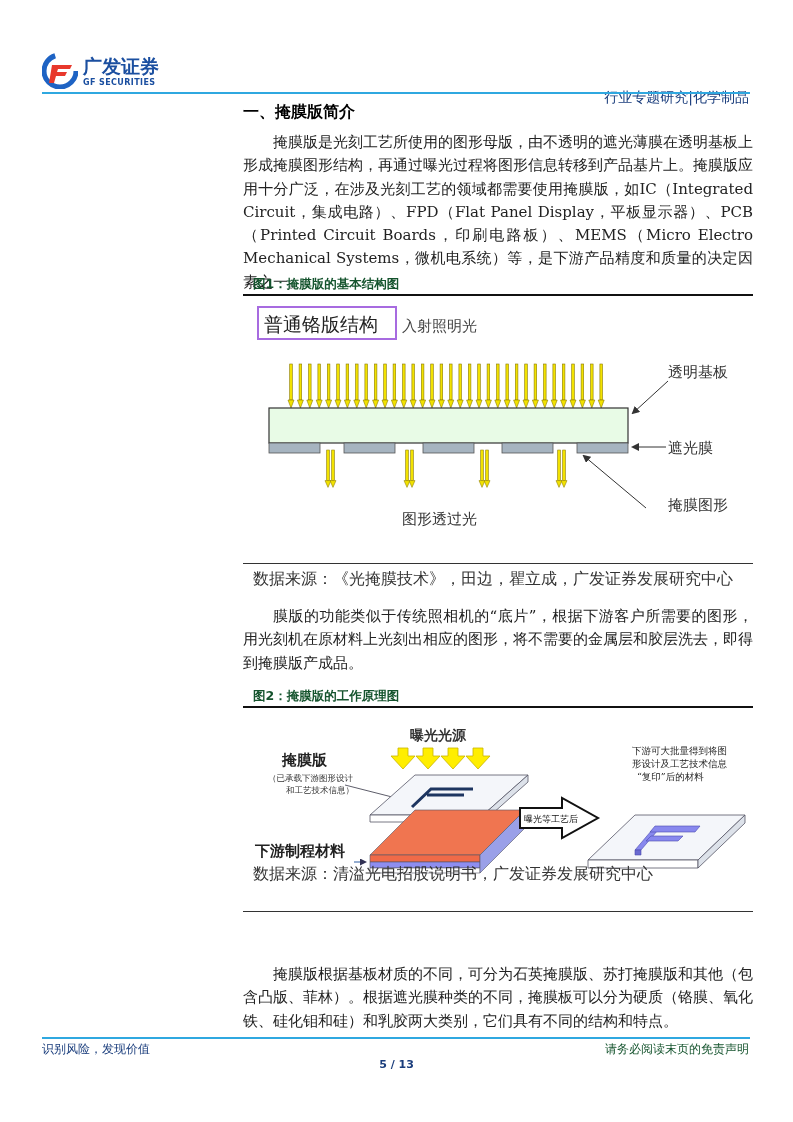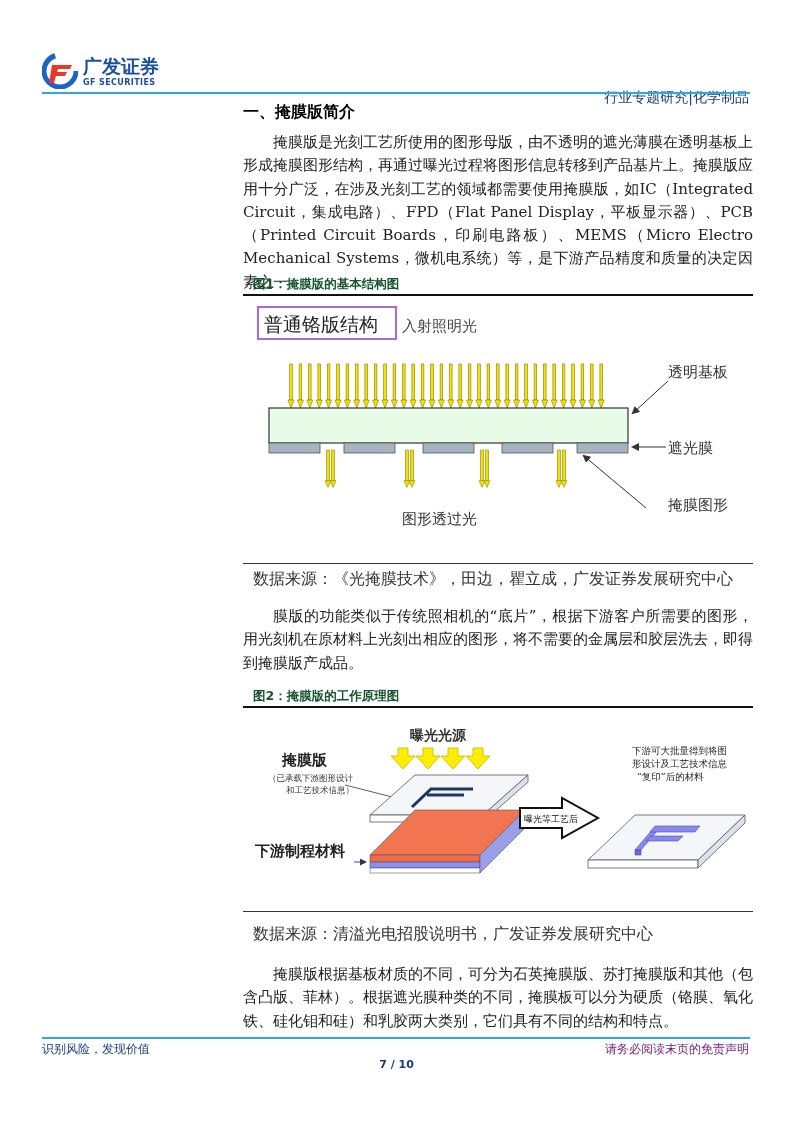--- a/index.html
+++ b/index.html
@@ -36,21 +36,21 @@
   .fig2-rule { top:706px; }
 
   
   .fig1 { left:250px; top:298px; width:520px; height:262px; }
   
   .fig2 { left:250px; top:710px; width:520px; height:195px; }
 
   
   .footer-line { left:42px; top:1037px; width:708px; height:2px; background:#2fa8e0; }
   .footer-left { left:42px; top:1041px; font-family:"DejaVu Sans", sans-serif; font-size:12px; color:#1a3d7c; }
-  .footer-right { right:44px; top:1041px; font-family:Liberation Serif, serif; font-size:12px; color:#701a75; }
+  .footer-right { right:44px; top:1041px; font-family:Liberation Serif, serif; font-size:12px; color:#14532d; }
   .page-no { left:0; width:793px; text-align:center; top:1058px; font-family:"DejaVu Sans", sans-serif;
              font-weight:bold; font-size:11px; color:#1a3d7c; }
   svg text { font-family:"DejaVu Serif", "Liberation Serif", serif; }
 </style>
 </head>
 <body>
 
 <div class="abs logo">
   <svg class="logo-mark" viewBox="0 0 36 36">
     <circle cx="18" cy="18" r="16" fill="none" stroke="#1e63c4" stroke-width="5" stroke-dasharray="70 30"></circle>
@@ -344,22 +344,22 @@
         <path d="M385,140 L402,120 L408,120 L391,140 Z"></path>
         <path d="M400,122 L405,116 L450,116 L445,122 Z"></path>
         <path d="M396,131 L401,126 L433,126 L428,131 Z"></path>
         <path d="M385,140 L391,140 L391,145 L385,145 Z" fill="#6a6ad0"></path>
       </g>
     </g>
   </svg>
 </div>
 
 <div class="abs src-rule" style="top:911px;"></div>
-<div class="abs src" style="top:924px;">数据来源：清溢光电招股说明书，广发证券发展研究中心</div>
+<div class="abs src" style="top:864px;">数据来源：清溢光电招股说明书，广发证券发展研究中心</div>
 
 <div class="abs para p3">
   <p>掩膜版根据基板材质的不同，可分为石英掩膜版、苏打掩膜版和其他（包含凸版、菲林）。根据遮光膜种类的不同，掩膜板可以分为硬质（铬膜、氧化铁、硅化钼和硅）和乳胶两大类别，它们具有不同的结构和特点。</p>
 </div>
 
 <div class="abs footer-line"></div>
 <div class="abs footer-left">识别风险，发现价值</div>
 <div class="abs footer-right">请务必阅读末页的免责声明</div>
-<div class="abs page-no">7 / 10</div>
+<div class="abs page-no">5 / 13</div>
 
 </body></html>

